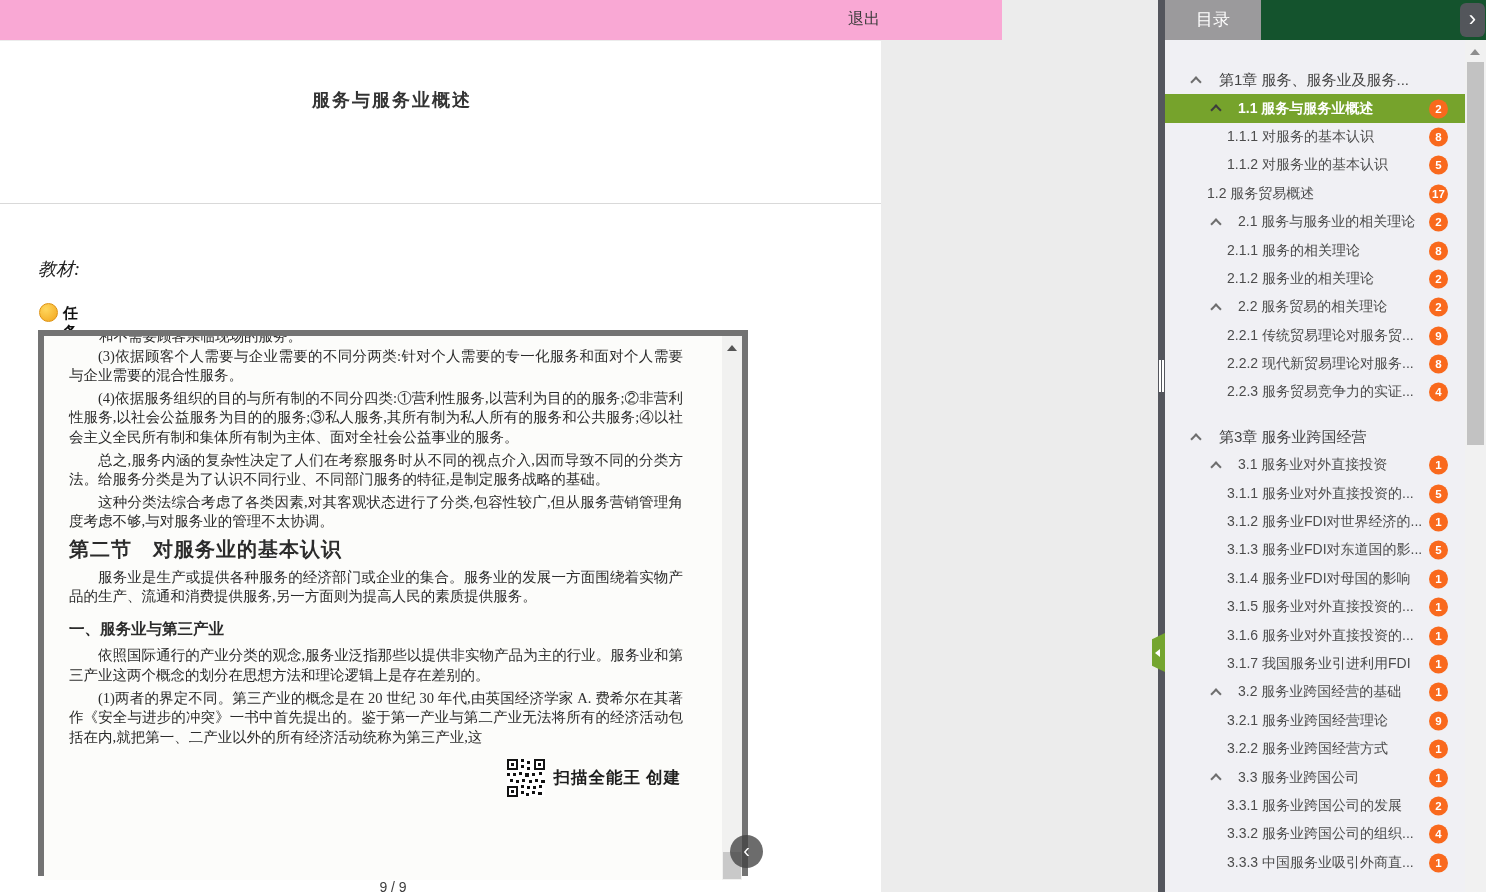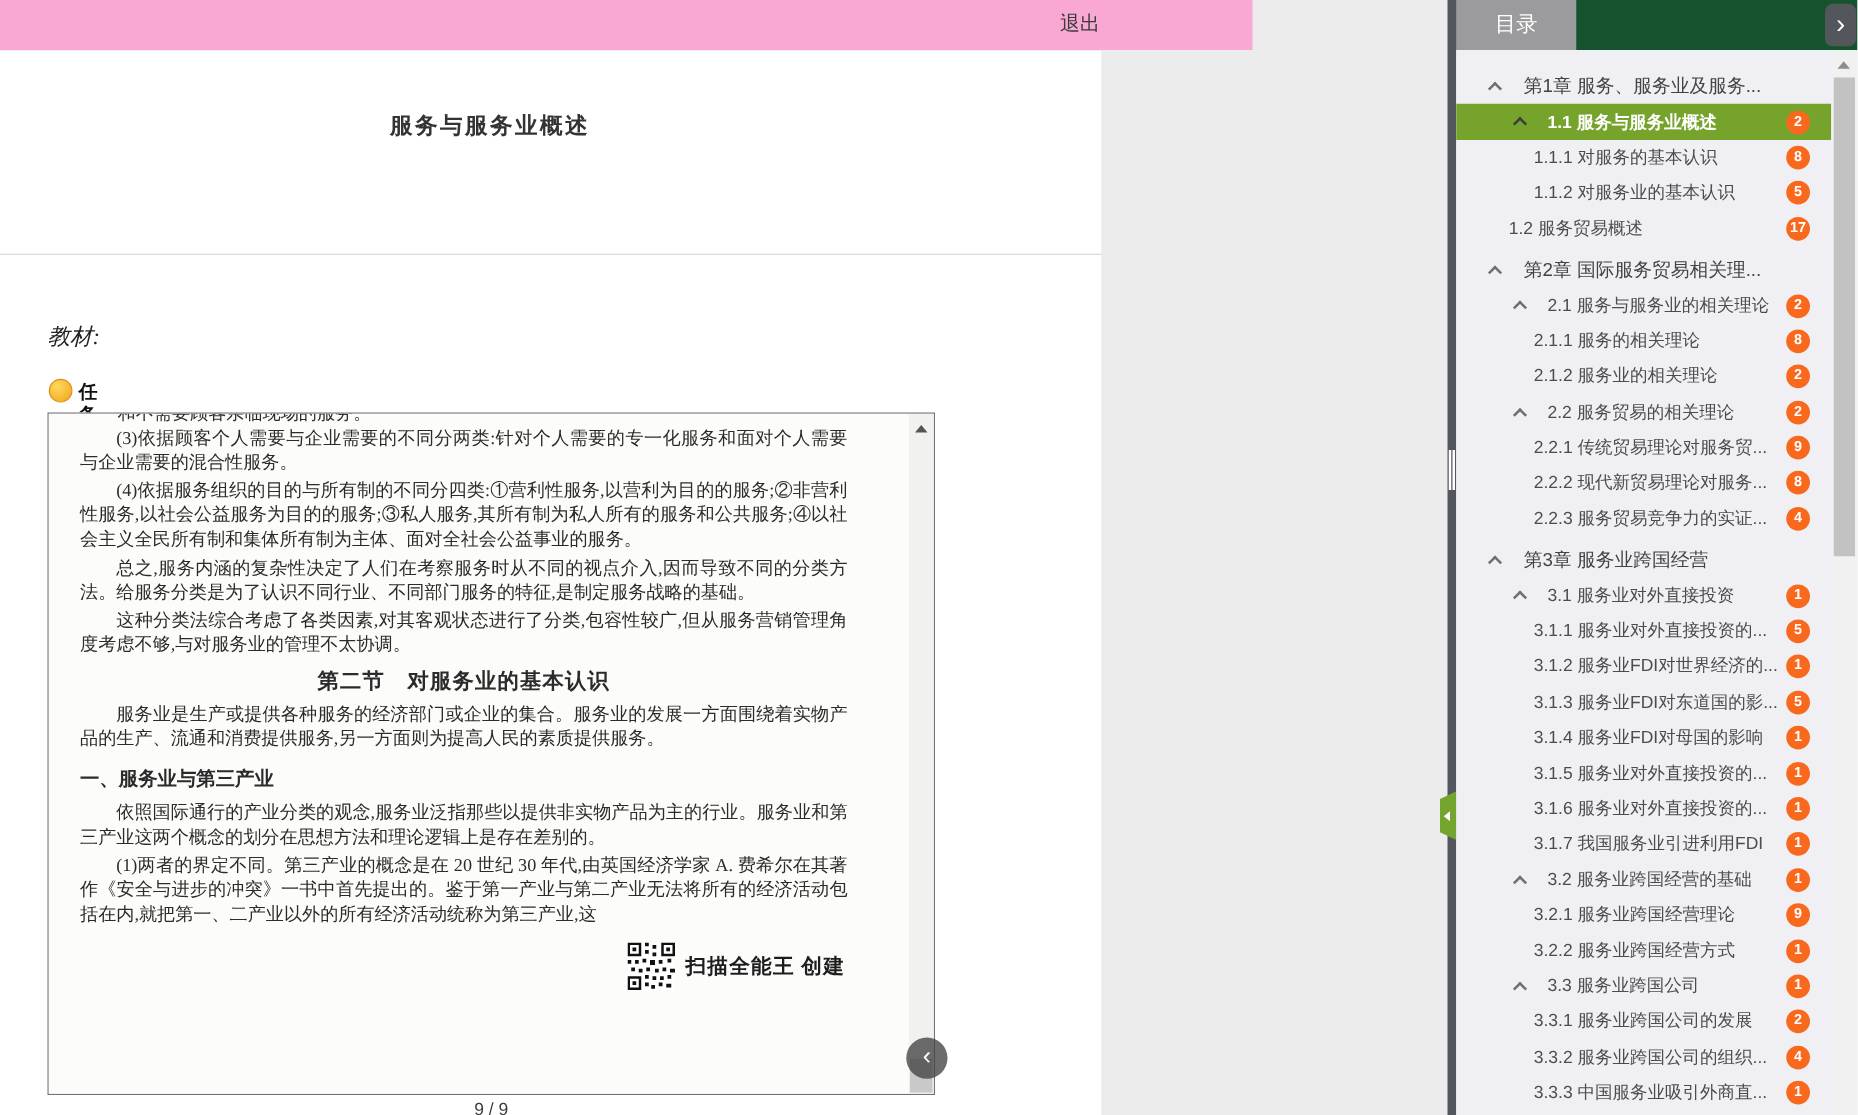--- a/index.html
+++ b/index.html
@@ -18,28 +18,28 @@
   .title-divider { position:absolute; top:162px; left:0; width:881px; height:1px; background:#d9d9d9; }
   .material-label { position:absolute; left:38px; top:216px; font-size:18px; color:#222;
     font-family:"Liberation Serif","DejaVu Serif",serif; font-style:italic; }
   .taskpoint { position:absolute; left:39px; top:262px; height:20px; }
   .task-dot { position:absolute; left:0; top:0; width:19px; height:19px; border-radius:50%;
     background:radial-gradient(circle at 35% 30%, #ffd75e, #f2a51c); border:1px solid #de9210; }
   .task-label { position:absolute; left:24px; top:1px; font-size:15px; font-weight:bold; color:#111; }
 
   
   .viewer { position:absolute; left:38px; top:289px; width:710px; height:546px;
-    border:1px solid #737373; background:#fbfbf9; }
+    border:6px solid #737373; background:#fbfbf9; }
   .scan { position:absolute; left:0; top:0; width:688px; height:544px; overflow:hidden;
     padding:0 0 0 25px; background:#fcfcfa; color:#2b2b2b;
     font-family:"Liberation Serif","DejaVu Serif",serif; font-size:14.5px; line-height:19.6px; }
   .scan-inner { width:614px; }
   .clip-line { margin-top:-9px; padding-left:30px; }
   .para { text-indent:2em; text-align:justify; margin:0 0 3px 0; }
-  .h-center { text-align:center; font-weight:bold; font-size:17px; margin:8px 0; letter-spacing:1px; }
+  .h-center { text-align:left; font-weight:bold; font-size:20px; margin:8px 0; letter-spacing:1px; }
   .h-left { font-weight:bold; font-size:15.5px; margin:12px 0 8px 0;
     font-family:"Liberation Sans","DejaVu Sans",sans-serif; }
   .qr-row { display:flex; justify-content:flex-end; align-items:center; margin-top:12px; padding-right:2px; }
   .qr-code { width:38px; height:38px; margin-right:8px; }
   .qr-caption { font-weight:bold; font-size:16.5px; letter-spacing:1px; color:#1d1d1d; }
 
   .vscroll { position:absolute; right:0; top:0; width:20px; height:544px; background:#f1f1f0; }
   .vscroll-up { position:absolute; top:9px; left:5px; width:0; height:0;
     border-left:5px solid transparent; border-right:5px solid transparent; border-bottom:6px solid #555; }
   .vscroll-thumb { position:absolute; left:1px; bottom:1px; width:18px; height:27px; background:#c9c9c9; }
@@ -62,21 +62,21 @@
   
   .sidebar { position:absolute; left:1165px; top:0; width:321px; height:892px; background:#f0f0f4; }
   .sb-header { position:absolute; left:0; top:0; width:321px; height:40px; background:#14532d; }
   .sb-tab { position:absolute; left:0; top:0; width:96px; height:40px; background:#9b9a9c;
     color:#fff; font-size:17px; text-align:center; line-height:40px; cursor:pointer; }
   .sb-collapse { position:absolute; right:1px; top:3px; width:25px; height:34px; background:#53565b;
     border-radius:6px; color:#fff; font-size:22px; text-align:center; line-height:32px; cursor:pointer; }
 
   .toc { position:absolute; left:0; top:50px; width:300px; }
   .toc-row { position:relative; height:28.4px; cursor:pointer; }
-  .toc-row.lvl1 { margin-top:5px; }
+  .toc-row.lvl1 { margin-top:16px; }
   .toc-label { position:absolute; top:50%; transform:translateY(-50%); white-space:nowrap;
     font-size:14px; color:#4c4c4c; }
   .lvl1 > .toc-label { left:54px; font-size:15px; color:#434343; }
   .lvl2 > .toc-label { left:73px; }
   .lvl2.nocaret > .toc-label { left:42px; }
   .lvl3 > .toc-label { left:62px; }
   .caret { position:absolute; top:12px; width:8px; height:8px;
     border-left:2px solid #6e6e6e; border-top:2px solid #6e6e6e; transform:rotate(45deg); }
   .lvl1 > .caret { left:27px; }
   .lvl2 > .caret { left:47px; }
@@ -170,24 +170,20 @@
           <span class="badge">8</span>
         </div>
         <div class="toc-row lvl3">
           <span class="toc-label">1.1.2 对服务业的基本认识</span>
           <span class="badge">5</span>
         </div>
         <div class="toc-row lvl2 nocaret">
           <span class="toc-label">1.2 服务贸易概述</span>
           <span class="badge">17</span>
         </div>
-        <div class="toc-row lvl1">
-          <span class="caret"></span>
-          <span class="toc-label">第2章 国际服务贸易相关理...</span>
-        </div>
         <div class="toc-row lvl2">
           <span class="caret"></span>
           <span class="toc-label">2.1 服务与服务业的相关理论</span>
           <span class="badge">2</span>
         </div>
         <div class="toc-row lvl3">
           <span class="toc-label">2.1.1 服务的相关理论</span>
           <span class="badge">8</span>
         </div>
         <div class="toc-row lvl3">

